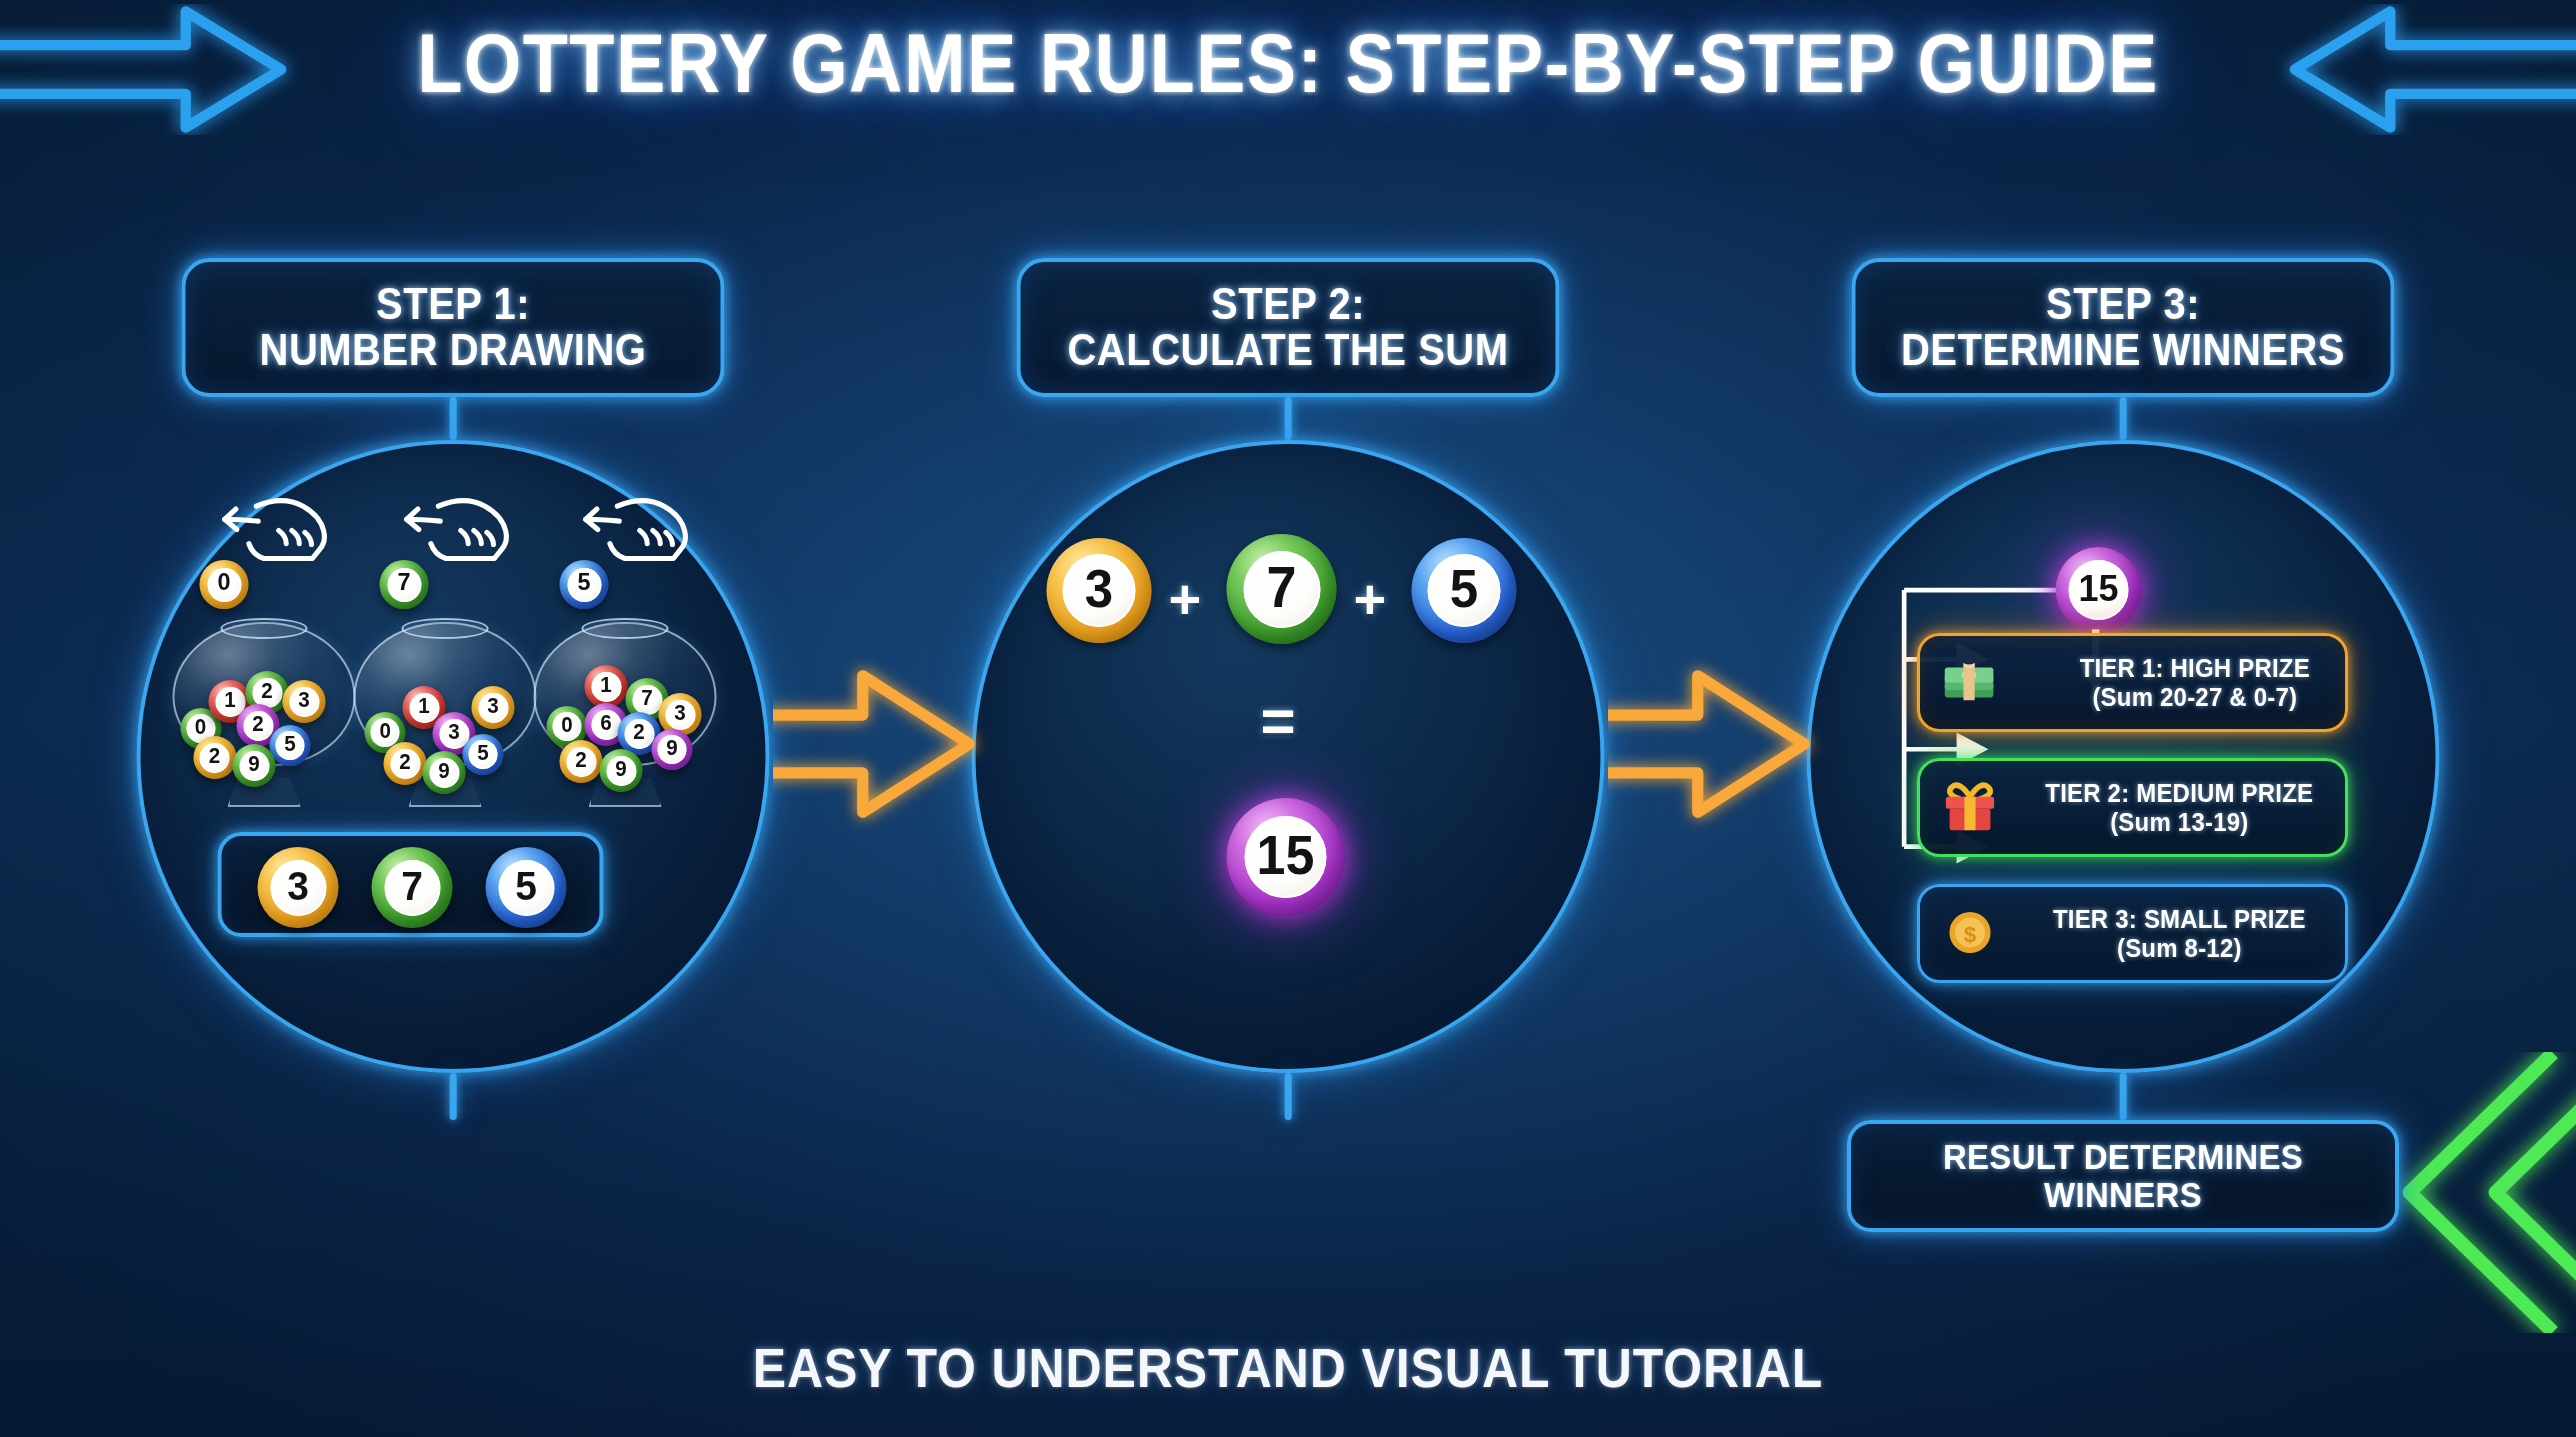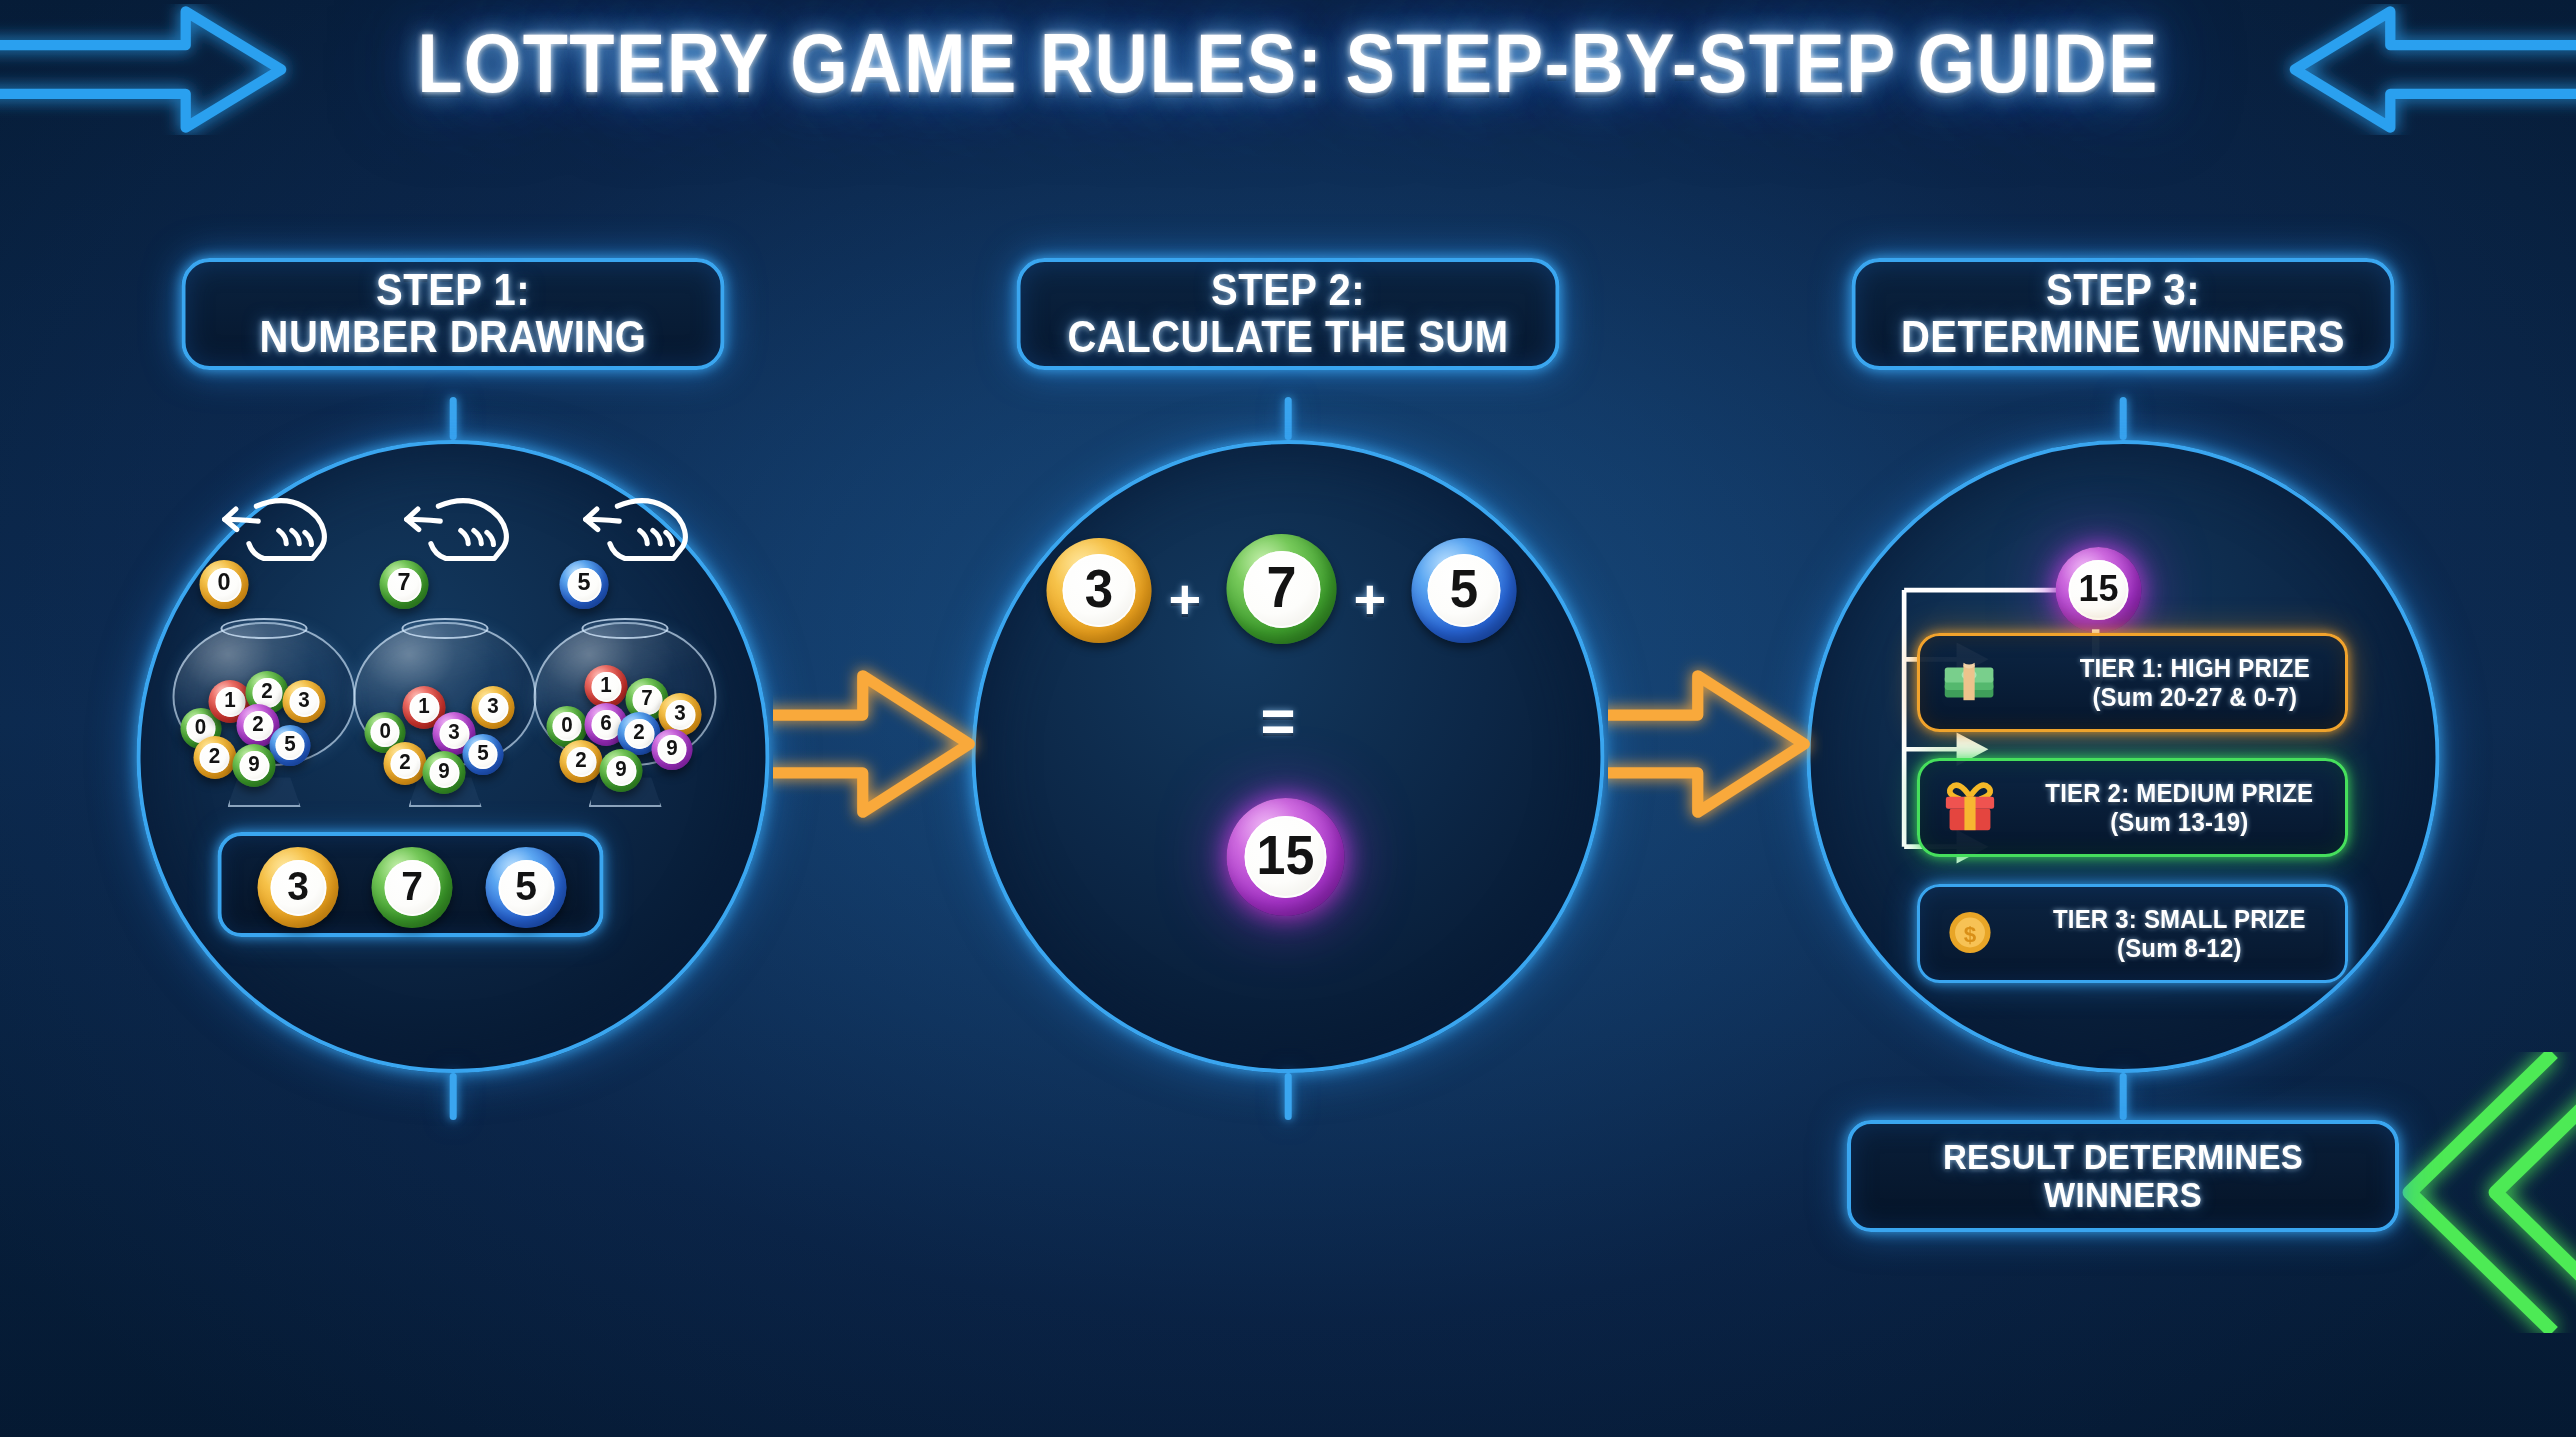--- a/index.html
+++ b/index.html
@@ -42,21 +42,21 @@
 
   
   .col{ position:absolute; top:0; width:824px; height:1438px; }
   .col-1{ left:41px; }
   .col-2{ left:876px; }
   .col-3{ left:1711px; }
 
   
   .step-head{
     position:absolute; top:258px; left:50%; transform:translateX(-50%);
-    width:543px; height:112px; border-radius:28px;
+    width:543px; height:139px; border-radius:28px;
     border:4.7px solid #3aa6f0;
     background:linear-gradient(180deg, rgba(10,34,62,.92), rgba(6,22,44,.95));
     box-shadow:
       0 0 13px rgba(58,166,240,.95),
       0 0 37px rgba(40,140,230,.65),
       inset 0 0 26px rgba(20,70,130,.55);
     display:flex; flex-direction:column; align-items:center; justify-content:center;
     gap:1.9px;
   }
   .step-head .l1,.step-head .l2{
@@ -633,20 +633,23 @@
               <feMergeNode in="SourceGraphic"></feMergeNode>
             </feMerge>
           </filter>
         </defs>
       <g filter="url(#og2)" fill="none" stroke="#f9a93a" stroke-width="12" stroke-linejoin="round">
         <path d="M-10 64 H96 V22 L210 95 L96 168 V126 H-10"></path>
       </g>
     </svg>
   </div>
 
+  <div class="tagline">
+    <span>EASY TO UNDERSTAND VISUAL TUTORIAL</span>
+  </div>
 </div>
 
 <style>
   
   .b-gold  { background:radial-gradient(circle at 34% 26%, #ffe9a3 0%, #f7c34a 30%, #e8a01f 65%, #c07c0c 100%); box-shadow:0 4.7px 9.4px rgba(0,0,0,.45), inset -5.6px -7.5px 13px rgba(130,80,0,.35); }
   .b-green { background:radial-gradient(circle at 34% 26%, #c9f2b0 0%, #76c95a 28%, #3f9e2e 64%, #2a7420 100%); box-shadow:0 4.7px 9.4px rgba(0,0,0,.45), inset -5.6px -7.5px 13px rgba(20,70,10,.40); }
   .b-blue  { background:radial-gradient(circle at 34% 26%, #bfe2ff 0%, #5ba7f2 28%, #2a68d8 64%, #1a47a3 100%); box-shadow:0 4.7px 9.4px rgba(0,0,0,.45), inset -5.6px -7.5px 13px rgba(8,32,90,.42); }
   .b-red   { background:radial-gradient(circle at 34% 26%, #ffc6c0 0%, #f07068 28%, #d63a33 64%, #a42622 100%); box-shadow:0 4.7px 9.4px rgba(0,0,0,.45), inset -5.6px -7.5px 13px rgba(100,12,10,.40); }
   .b-purple{ background:radial-gradient(circle at 34% 26%, #f0bcf6 0%, #cf6ae0 28%, #a735c8 64%, #7d1fa0 100%); box-shadow:0 4.7px 9.4px rgba(0,0,0,.45), inset -5.6px -7.5px 13px rgba(70,10,95,.40); }
   .glow-purple{ box-shadow:0 0 24px rgba(190,70,230,.95), 0 0 64px rgba(160,50,215,.65), 0 5.6px 11.2px rgba(0,0,0,.45), inset -5.6px -7.5px 15px rgba(70,10,95,.42); }

